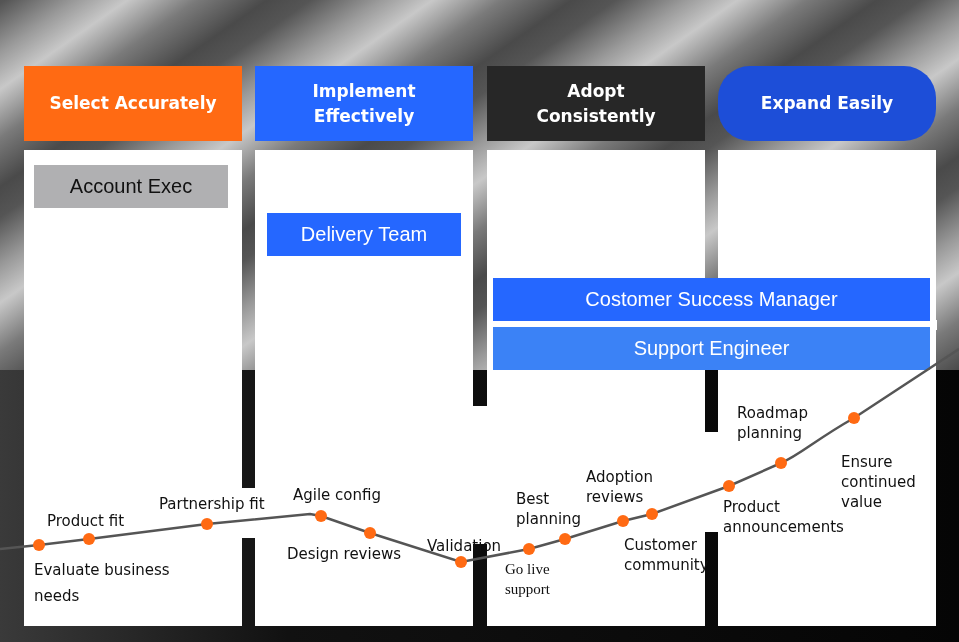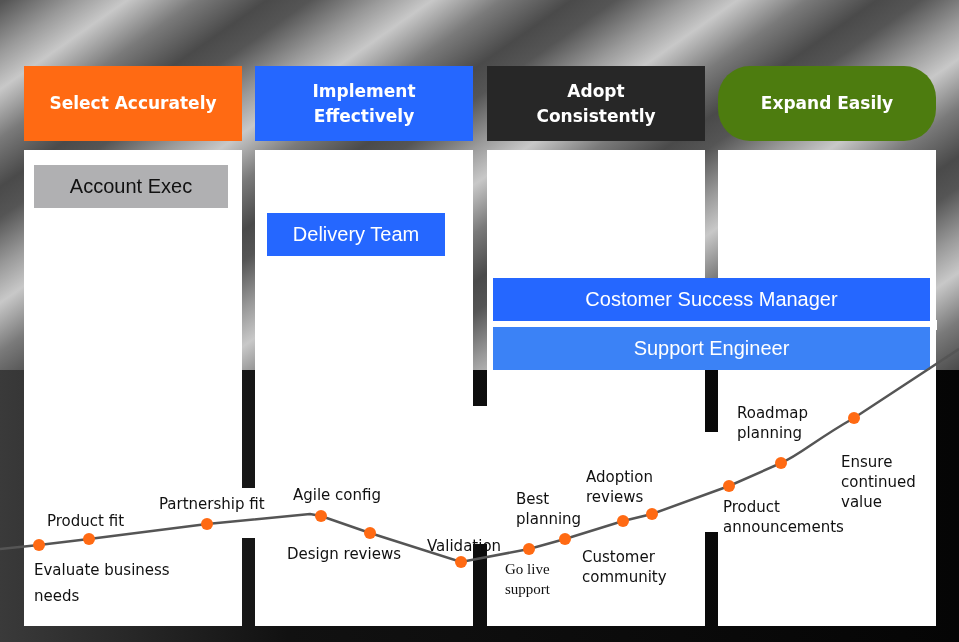--- a/index.html
+++ b/index.html
@@ -27,38 +27,38 @@
 
 <div class="header" style="left:24px;background:#ff6a13;">
     <span>Select Accurately</span>
   </div>
 <div class="header" style="left:255px;background:#2567ff;width:218px;padding:18px 40px;box-sizing:border-box;">
     <span>Implement Effectively</span>
   </div>
 <div class="header" style="left:487px;background:#272727;width:218px;padding:0 40px;box-sizing:border-box;">
     <span>Adopt Consistently</span>
   </div>
-<div class="header" style="left:718px;background:#4d7c0f;border-radius:32px;">
+<div class="header" style="left:718px;background:#1d4ed8;border-radius:32px;">
     <span>Expand Easily</span>
   </div>
 
 <div class="panel" style="left:24px;"></div>
 <div class="panel" style="left:255px;"></div>
 <div class="panel" style="left:487px;"></div>
 <div class="panel" style="left:718px;"></div>
 
 <div class="bridge" style="left:240px;top:488px;width:18px;height:50px;"></div>
 <div class="bridge" style="left:471px;top:406px;width:18px;height:138px;"></div>
 <div class="bridge" style="left:703px;top:432px;width:18px;height:100px;"></div>
 <div class="bridge" style="left:487px;top:320px;width:450px;height:10px;"></div>
 
 <div class="role" style="left:34px;top:165px;width:194px;height:43px;background:#b0b0b2;color:#111;">
     <span>Account Exec</span>
   </div>
-<div class="role" style="left:267px;top:213px;width:178px;height:43px;background:#2567ff;color:#fff;">
+<div class="role" style="left:267px;top:213px;width:194px;height:43px;background:#2567ff;color:#fff;">
     <span>Delivery Team</span>
   </div>
 <div class="role" style="left:493px;top:278px;width:437px;height:43px;background:#2567ff;color:#fff;">
     <span>Costomer Success Manager</span>
   </div>
 <div class="role" style="left:493px;top:327px;width:437px;height:43px;background:#3b82f6;color:#fff;">
     <span>Support Engineer</span>
   </div>
 
 <svg class="curve" width="959" height="642">
@@ -81,17 +81,17 @@
 </svg>
 
 <div class="lbl" style="left:34px;top:557px;line-height:26px;width:170px;white-space:normal;">Evaluate business needs</div>
 <div class="lbl" style="left:47px;top:511px;">Product fit</div>
 <div class="lbl" style="left:159px;top:494px;">Partnership fit</div>
 <div class="lbl" style="left:293px;top:485px;">Agile config</div>
 <div class="lbl" style="left:287px;top:544px;">Design reviews</div>
 <div class="lbl" style="left:427px;top:536px;">Validation</div>
 <div class="lbl" style="left:505px;top:559px;width:80px;white-space:normal;font-family:Liberation Serif, serif;">Go live support</div>
 <div class="lbl" style="left:516px;top:489px;width:80px;white-space:normal;">Best planning</div>
-<div class="lbl" style="left:582px;top:535px;width:110px;white-space:normal;margin-top:12px;">Customer community</div>
+<div class="lbl" style="left:624px;top:535px;width:110px;white-space:normal;">Customer community</div>
 <div class="lbl" style="left:586px;top:467px;width:80px;white-space:normal;">Adoption reviews</div>
 <div class="lbl" style="left:723px;top:497px;width:140px;white-space:normal;">Product announcements</div>
 <div class="lbl" style="left:737px;top:403px;width:90px;white-space:normal;">Roadmap planning</div>
 <div class="lbl" style="left:841px;top:452px;width:90px;white-space:normal;">Ensure continued value</div>
 
 </body></html>

